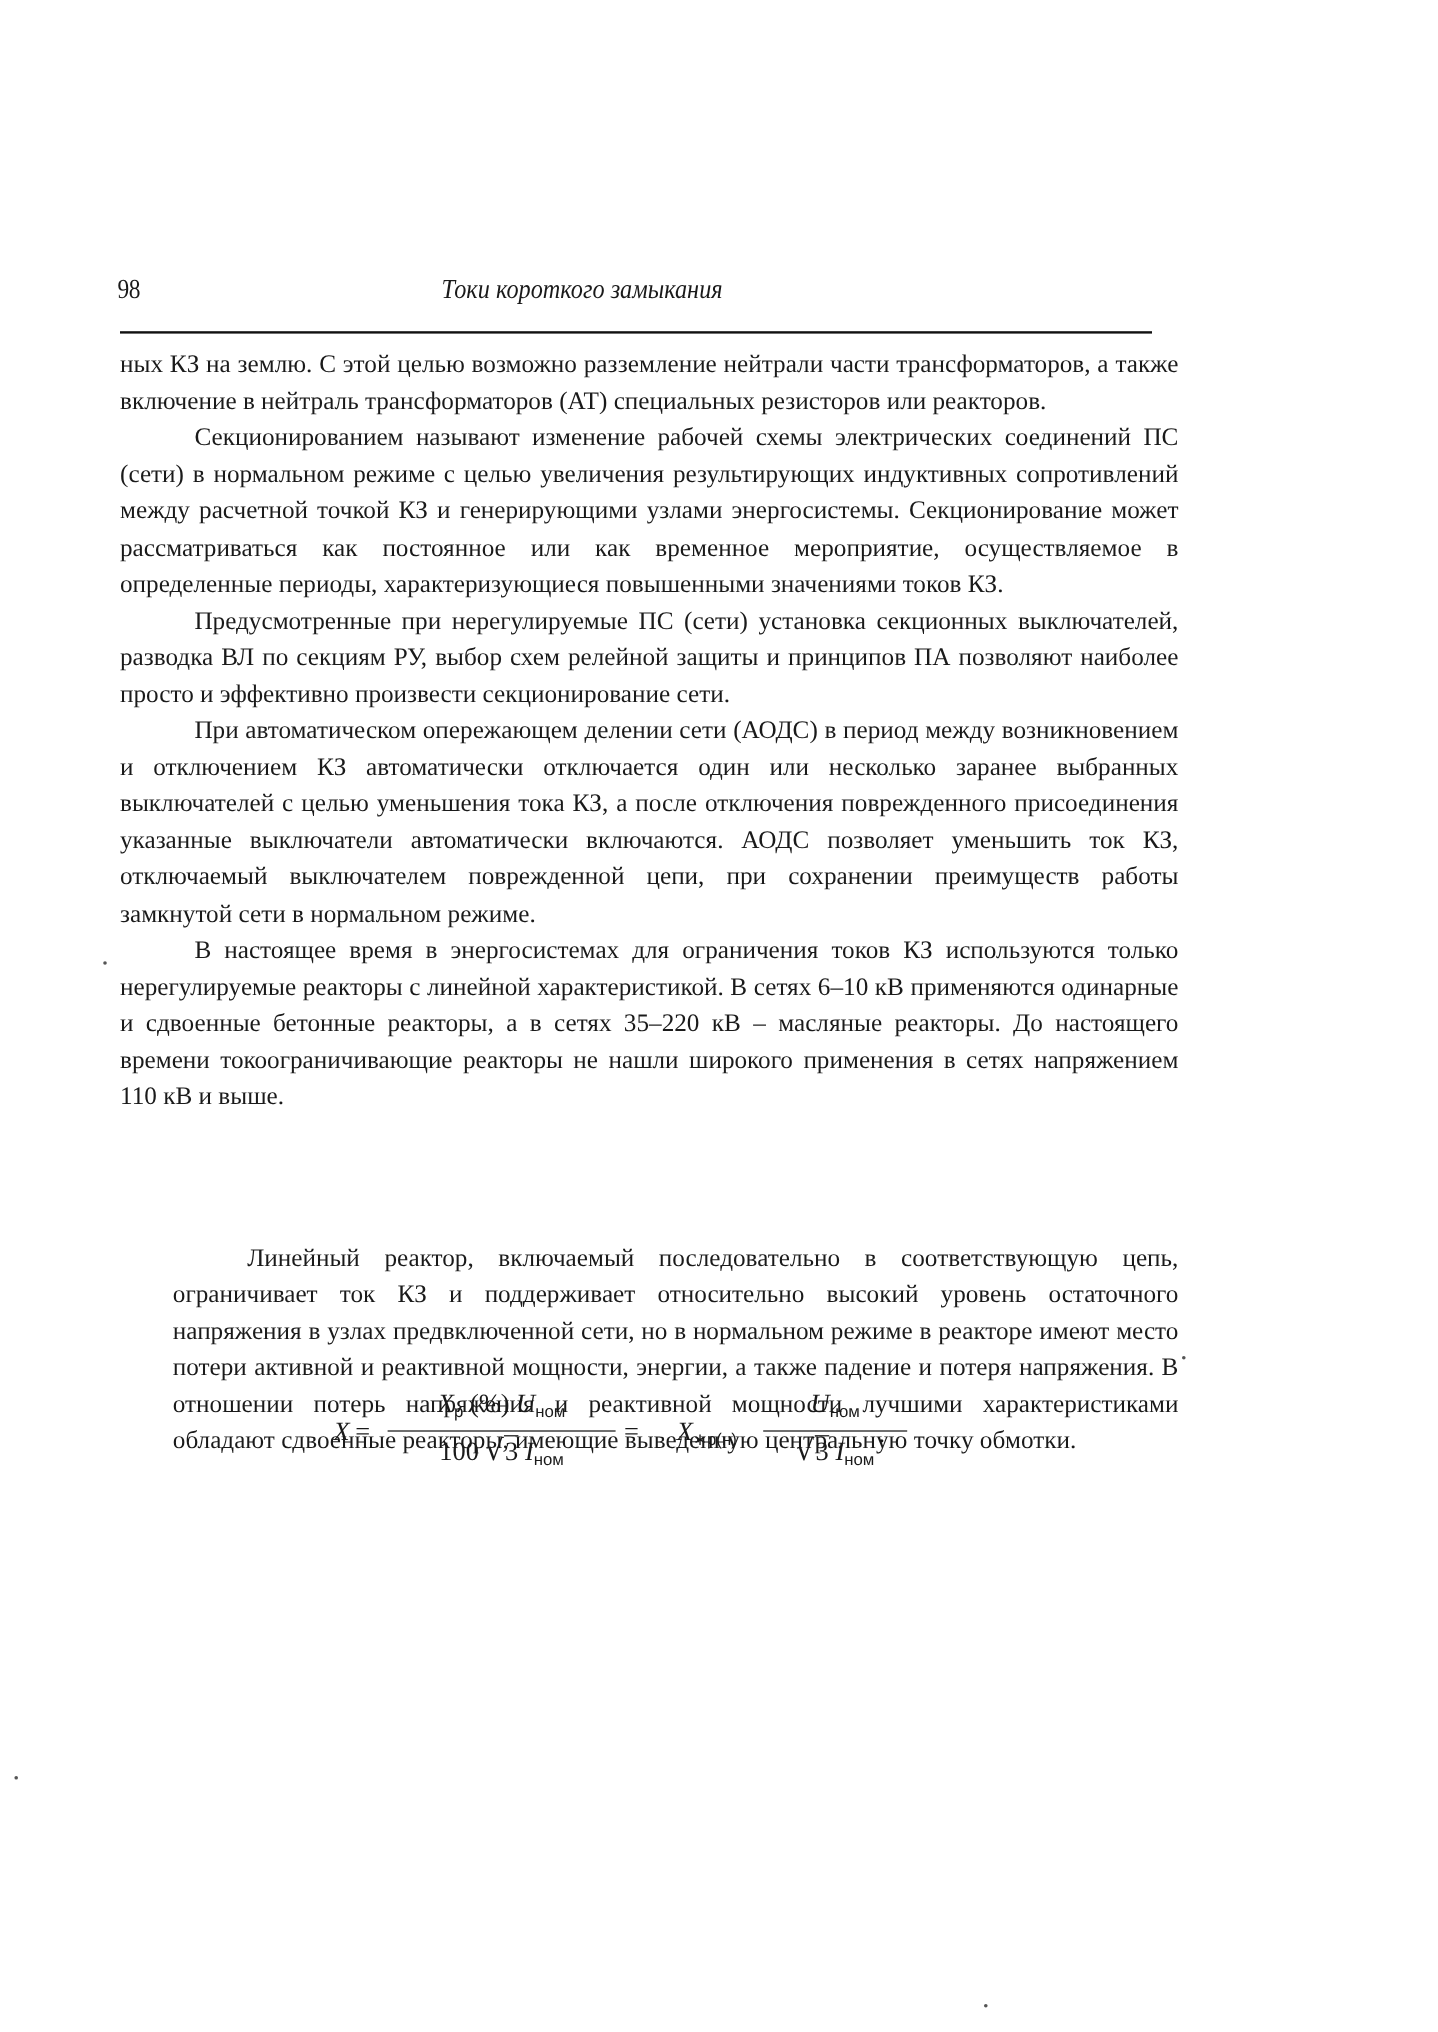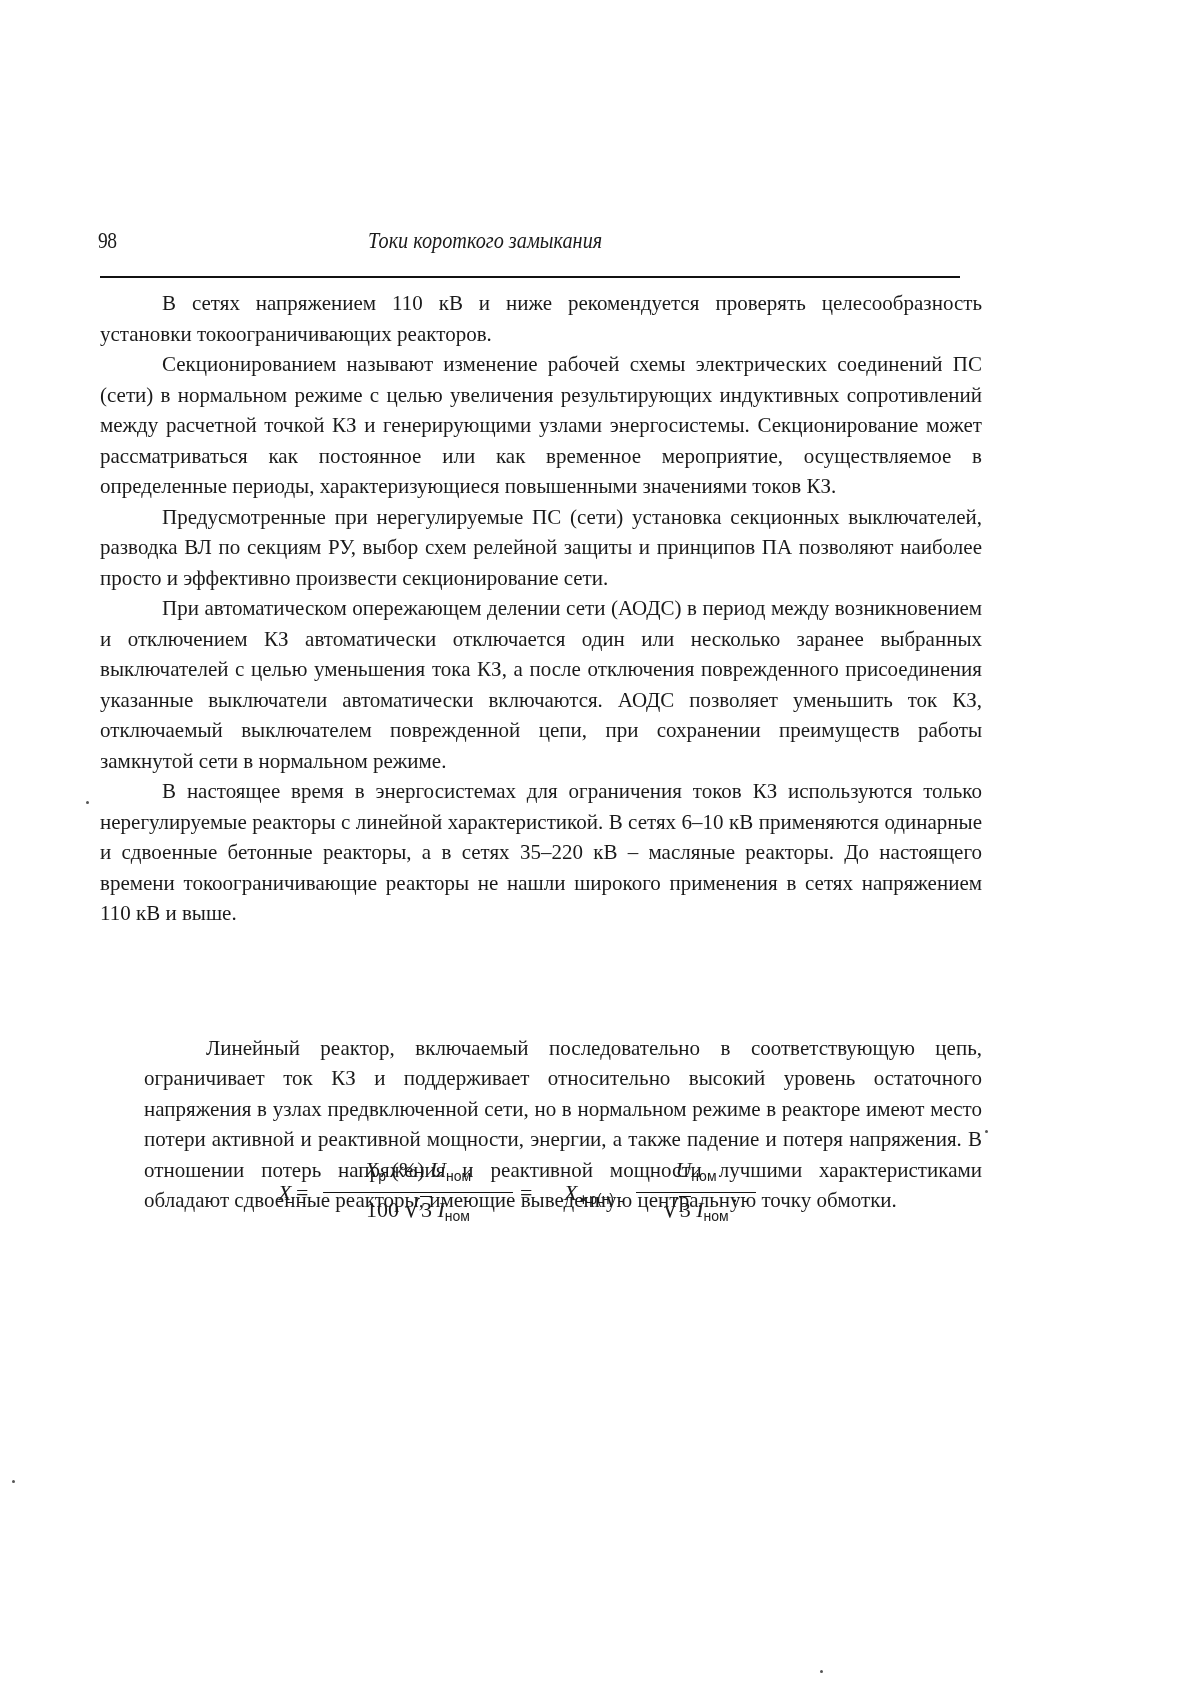--- a/index.html
+++ b/index.html
@@ -133,21 +133,21 @@
 
 <div class="page">
 
   <div class="running-head">
     <span class="page-number">98</span>
     <span class="running-title">Токи короткого замыкания</span>
   </div>
   <div class="head-rule"></div>
 
   <div class="body-text">
-    <p class="para indent">В сетях напряжением 110 кВ и ниже рекомендуется проверять целесообразность установки токоограничивающих реакторов.</p>
+    <p class="para">ных КЗ на землю. С этой целью возможно разземление нейтрали части трансформаторов, а также включение в нейтраль трансформаторов (АТ) специальных резисторов или реакторов.</p>
     <p class="para indent">Секционированием называют изменение рабочей схемы электрических соединений ПС (сети) в нормальном режиме с целью увеличения результирующих индуктивных сопротивлений между расчетной точкой КЗ и генерирующими узлами энергосистемы. Секционирование может рассматриваться как постоянное или как временное мероприятие, осуществляемое в определенные периоды, характеризующиеся повышенными значениями токов КЗ.</p>
     <p class="para indent">Предусмотренные при нерегулируемые ПС (сети) установка секционных выключателей, разводка ВЛ по секциям РУ, выбор схем релейной защиты и принципов ПА позволяют наиболее просто и эффективно произвести секционирование сети.</p>
     <p class="para indent">При автоматическом опережающем делении сети (АОДС) в период между возникновением и отключением КЗ автоматически отключается один или несколько заранее выбранных выключателей с целью уменьшения тока КЗ, а после отключения поврежденного присоединения указанные выключатели автоматически включаются. АОДС позволяет уменьшить ток КЗ, отключаемый выключателем поврежденной цепи, при сохранении преимуществ работы замкнутой сети в нормальном режиме.</p>
     <p class="para indent">В настоящее время в энергосистемах для ограничения токов КЗ используются только нерегулируемые реакторы с линейной характеристикой. В сетях 6–10 кВ применяются одинарные и сдвоенные бетонные реакторы, а в сетях 35–220 кВ – масляные реакторы. До настоящего времени токоограничивающие реакторы не нашли широкого применения в сетях напряжением 110 кВ и выше.</p>
 
     <div class="formula">
       <span class="term var" style="left:178px; top:22px;">X</span>
       <span class="term" style="left:196px; top:22px;">=</span>
 
       <div class="frac" style="left:223px; top:0px; width:190px;">

